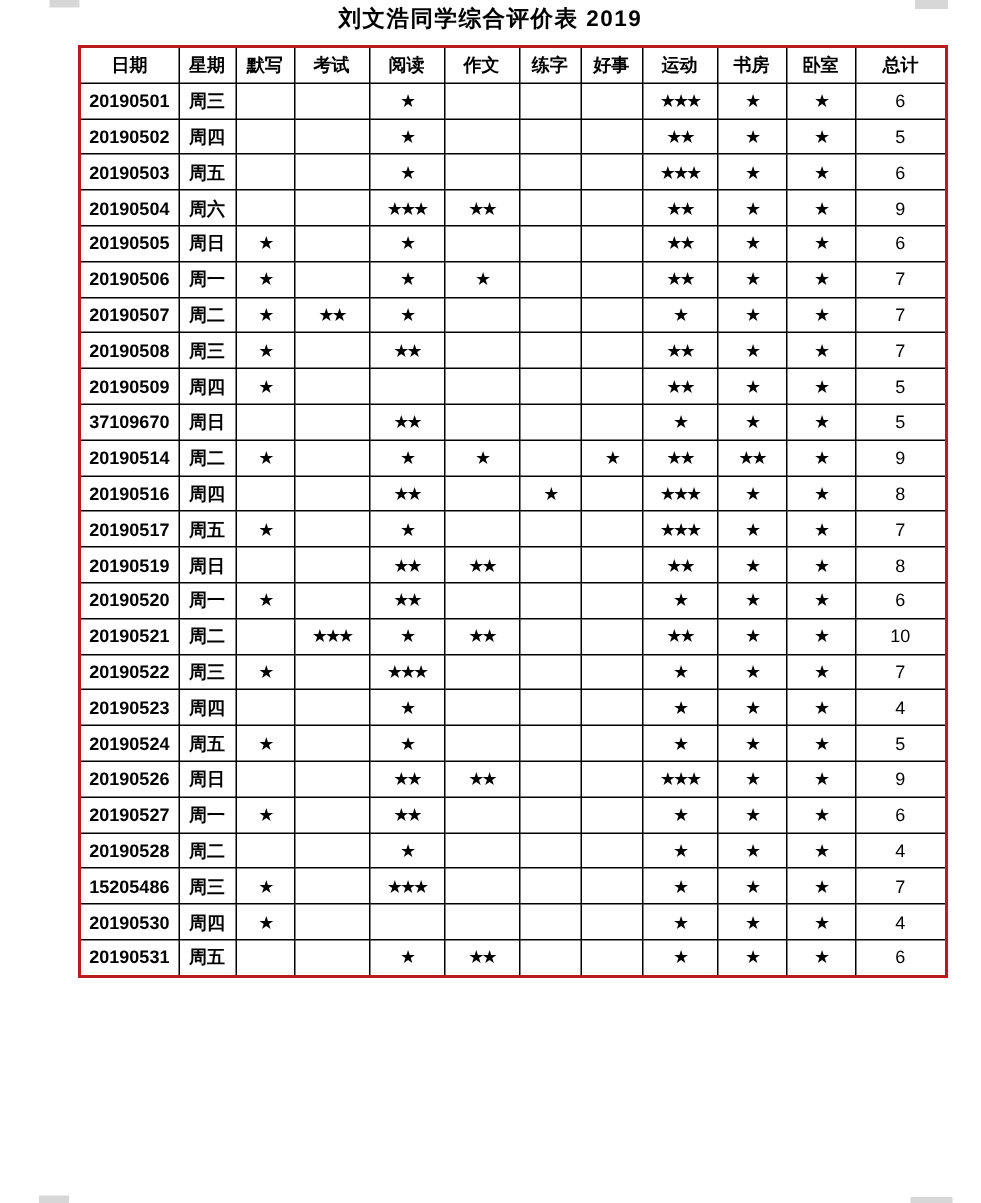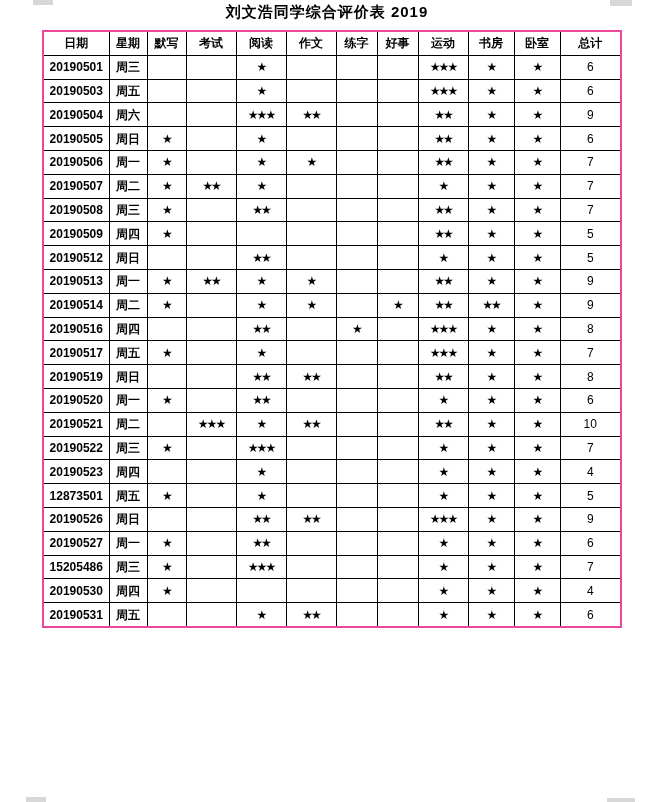--- a/index.html
+++ b/index.html
@@ -14,25 +14,25 @@
   .title {
     position: absolute;
     top: 3px; left: 0; width: 654px;
     text-align: center;
     font-size: 15px;
     font-weight: bold;
     letter-spacing: 1px;
   }
   table.eval {
     position: absolute;
-    left: 42px; top: 30px;
+    left: 52px; top: 30px;
     width: 578px;
     border-collapse: collapse;
     table-layout: fixed;
-    border: 2px solid #ec4899;
+    border: 2px solid #b91c1c;
   }
   table.eval th, table.eval td {
     border: 1px solid #000;
     height: 22.8px;
     padding: 0;
     text-align: center;
     vertical-align: middle;
     font-size: 12px;
     line-height: 1;
     overflow: hidden;
@@ -101,20 +101,34 @@
           <td class="stars">★</td>
           <td class="stars"></td>
           <td class="stars"></td>
           <td class="stars"></td>
           <td class="stars">★★★</td>
           <td class="stars">★</td>
           <td class="stars">★</td>
           <td class="total-cell">6</td>
         </tr>
         <tr>
+          <td class="date-cell">20190502</td>
+          <td class="weekday-cell">周四</td>
+          <td class="stars"></td>
+          <td class="stars"></td>
+          <td class="stars">★</td>
+          <td class="stars"></td>
+          <td class="stars"></td>
+          <td class="stars"></td>
+          <td class="stars">★★</td>
+          <td class="stars">★</td>
+          <td class="stars">★</td>
+          <td class="total-cell">5</td>
+        </tr>
+        <tr>
           <td class="date-cell">20190503</td>
           <td class="weekday-cell">周五</td>
           <td class="stars"></td>
           <td class="stars"></td>
           <td class="stars">★</td>
           <td class="stars"></td>
           <td class="stars"></td>
           <td class="stars"></td>
           <td class="stars">★★★</td>
           <td class="stars">★</td>
@@ -199,46 +213,32 @@
           <td class="stars"></td>
           <td class="stars"></td>
           <td class="stars"></td>
           <td class="stars"></td>
           <td class="stars">★★</td>
           <td class="stars">★</td>
           <td class="stars">★</td>
           <td class="total-cell">5</td>
         </tr>
         <tr>
-          <td class="date-cell">20190512</td>
+          <td class="date-cell">37109670</td>
           <td class="weekday-cell">周日</td>
           <td class="stars"></td>
           <td class="stars"></td>
           <td class="stars">★★</td>
           <td class="stars"></td>
           <td class="stars"></td>
           <td class="stars"></td>
           <td class="stars">★</td>
           <td class="stars">★</td>
           <td class="stars">★</td>
           <td class="total-cell">5</td>
-        </tr>
-        <tr>
-          <td class="date-cell">20190513</td>
-          <td class="weekday-cell">周一</td>
-          <td class="stars">★</td>
-          <td class="stars">★★</td>
-          <td class="stars">★</td>
-          <td class="stars">★</td>
-          <td class="stars"></td>
-          <td class="stars"></td>
-          <td class="stars">★★</td>
-          <td class="stars">★</td>
-          <td class="stars">★</td>
-          <td class="total-cell">9</td>
         </tr>
         <tr>
           <td class="date-cell">20190514</td>
           <td class="weekday-cell">周二</td>
           <td class="stars">★</td>
           <td class="stars"></td>
           <td class="stars">★</td>
           <td class="stars">★</td>
           <td class="stars"></td>
           <td class="stars">★</td>
@@ -339,21 +339,21 @@
           <td class="stars">★</td>
           <td class="stars"></td>
           <td class="stars"></td>
           <td class="stars"></td>
           <td class="stars">★</td>
           <td class="stars">★</td>
           <td class="stars">★</td>
           <td class="total-cell">4</td>
         </tr>
         <tr>
-          <td class="date-cell">12873501</td>
+          <td class="date-cell">20190524</td>
           <td class="weekday-cell">周五</td>
           <td class="stars">★</td>
           <td class="stars"></td>
           <td class="stars">★</td>
           <td class="stars"></td>
           <td class="stars"></td>
           <td class="stars"></td>
           <td class="stars">★</td>
           <td class="stars">★</td>
           <td class="stars">★</td>
@@ -379,20 +379,34 @@
           <td class="stars">★</td>
           <td class="stars"></td>
           <td class="stars">★★</td>
           <td class="stars"></td>
           <td class="stars"></td>
           <td class="stars"></td>
           <td class="stars">★</td>
           <td class="stars">★</td>
           <td class="stars">★</td>
           <td class="total-cell">6</td>
+        </tr>
+        <tr>
+          <td class="date-cell">20190528</td>
+          <td class="weekday-cell">周二</td>
+          <td class="stars"></td>
+          <td class="stars"></td>
+          <td class="stars">★</td>
+          <td class="stars"></td>
+          <td class="stars"></td>
+          <td class="stars"></td>
+          <td class="stars">★</td>
+          <td class="stars">★</td>
+          <td class="stars">★</td>
+          <td class="total-cell">4</td>
         </tr>
         <tr>
           <td class="date-cell">15205486</td>
           <td class="weekday-cell">周三</td>
           <td class="stars">★</td>
           <td class="stars"></td>
           <td class="stars">★★★</td>
           <td class="stars"></td>
           <td class="stars"></td>
           <td class="stars"></td>

